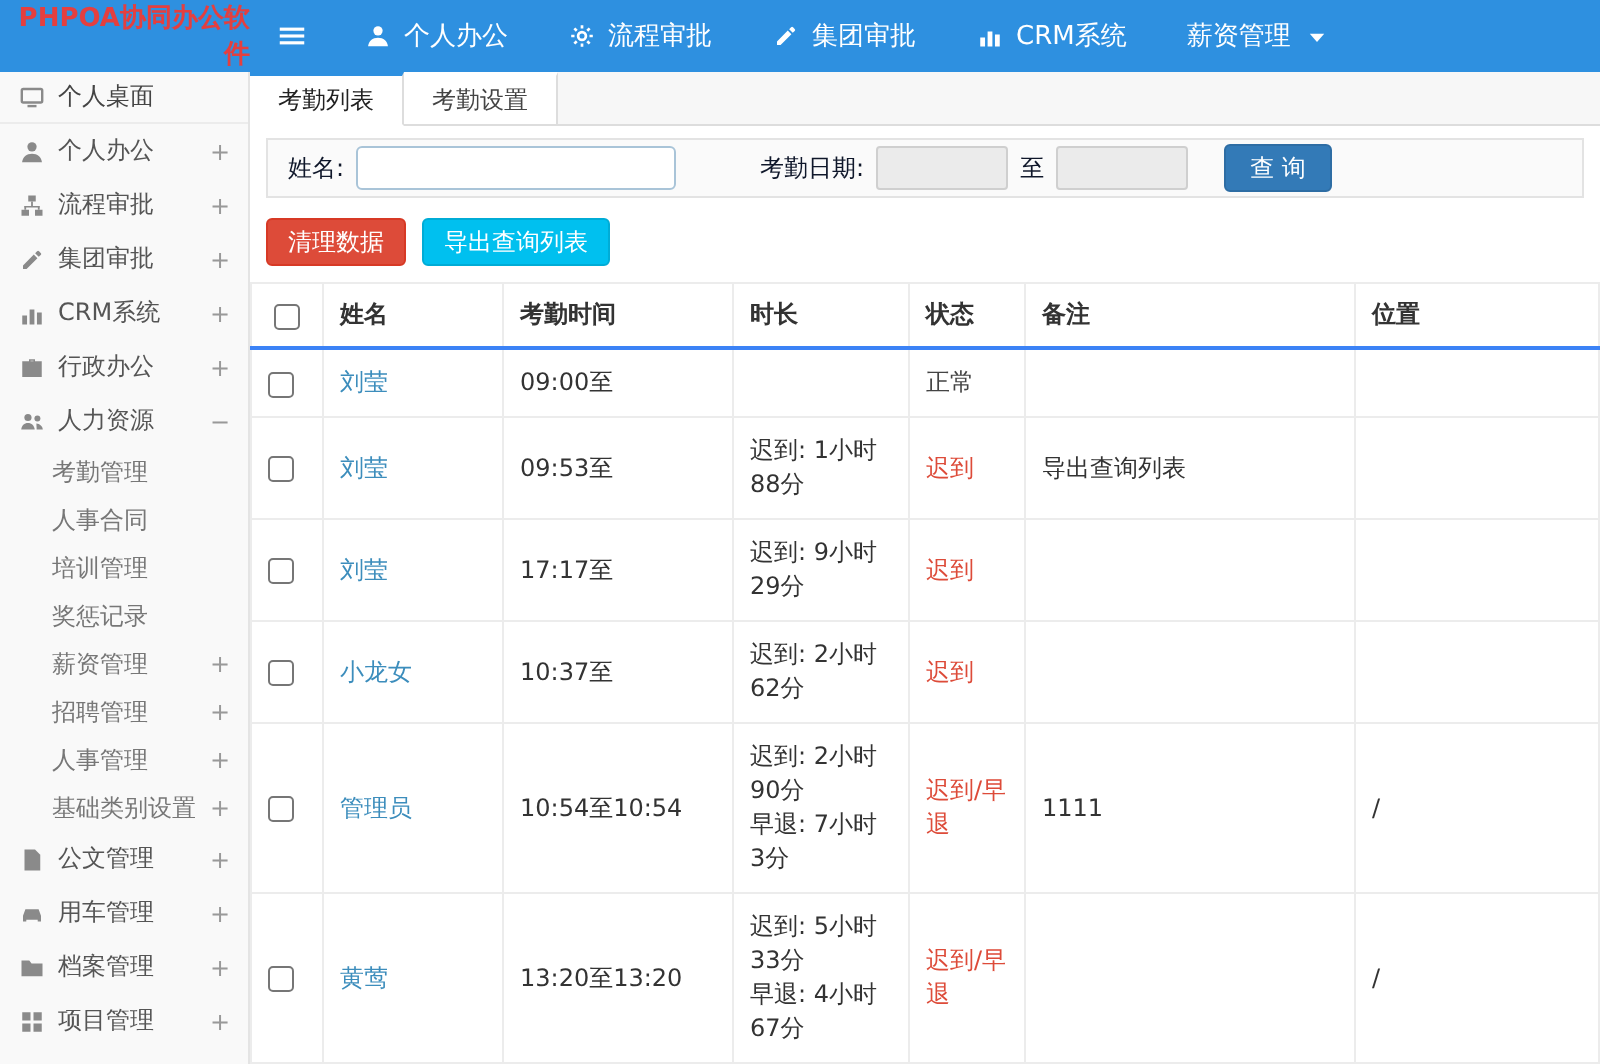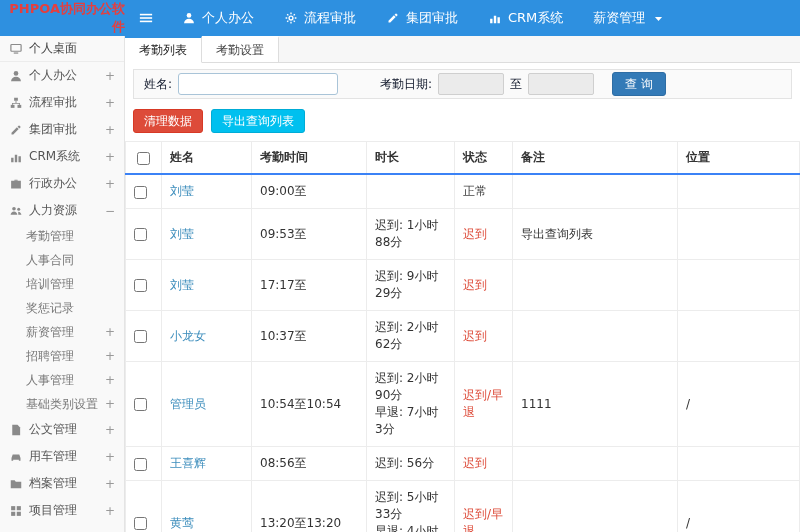--- a/index.html
+++ b/index.html
@@ -373,29 +373,20 @@
                 <td class="c-name"><a>管理员</a></td>
                 <td>10:54至10:54</td>
                 <td class="c-dur">迟到: 2小时90分
 早退: 7小时3分</td>
                 <td class="c-status late">迟到/早退</td>
                 <td>1111</td>
                 <td>/</td>
               </tr>
               <tr>
                 <td class="c-check"><input type="checkbox" style=""></td>
-                <td class="c-name"><a>王喜辉</a></td>
-                <td>08:56至</td>
-                <td class="c-dur">迟到: 56分</td>
-                <td class="c-status late">迟到</td>
-                <td></td>
-                <td></td>
-              </tr>
-              <tr>
-                <td class="c-check"><input type="checkbox" style=""></td>
                 <td class="c-name"><a>黄莺</a></td>
                 <td>13:20至13:20</td>
                 <td class="c-dur">迟到: 5小时33分
 早退: 4小时67分</td>
                 <td class="c-status late">迟到/早退</td>
                 <td></td>
                 <td>/</td>
               </tr>
             </tbody>
         </table>

